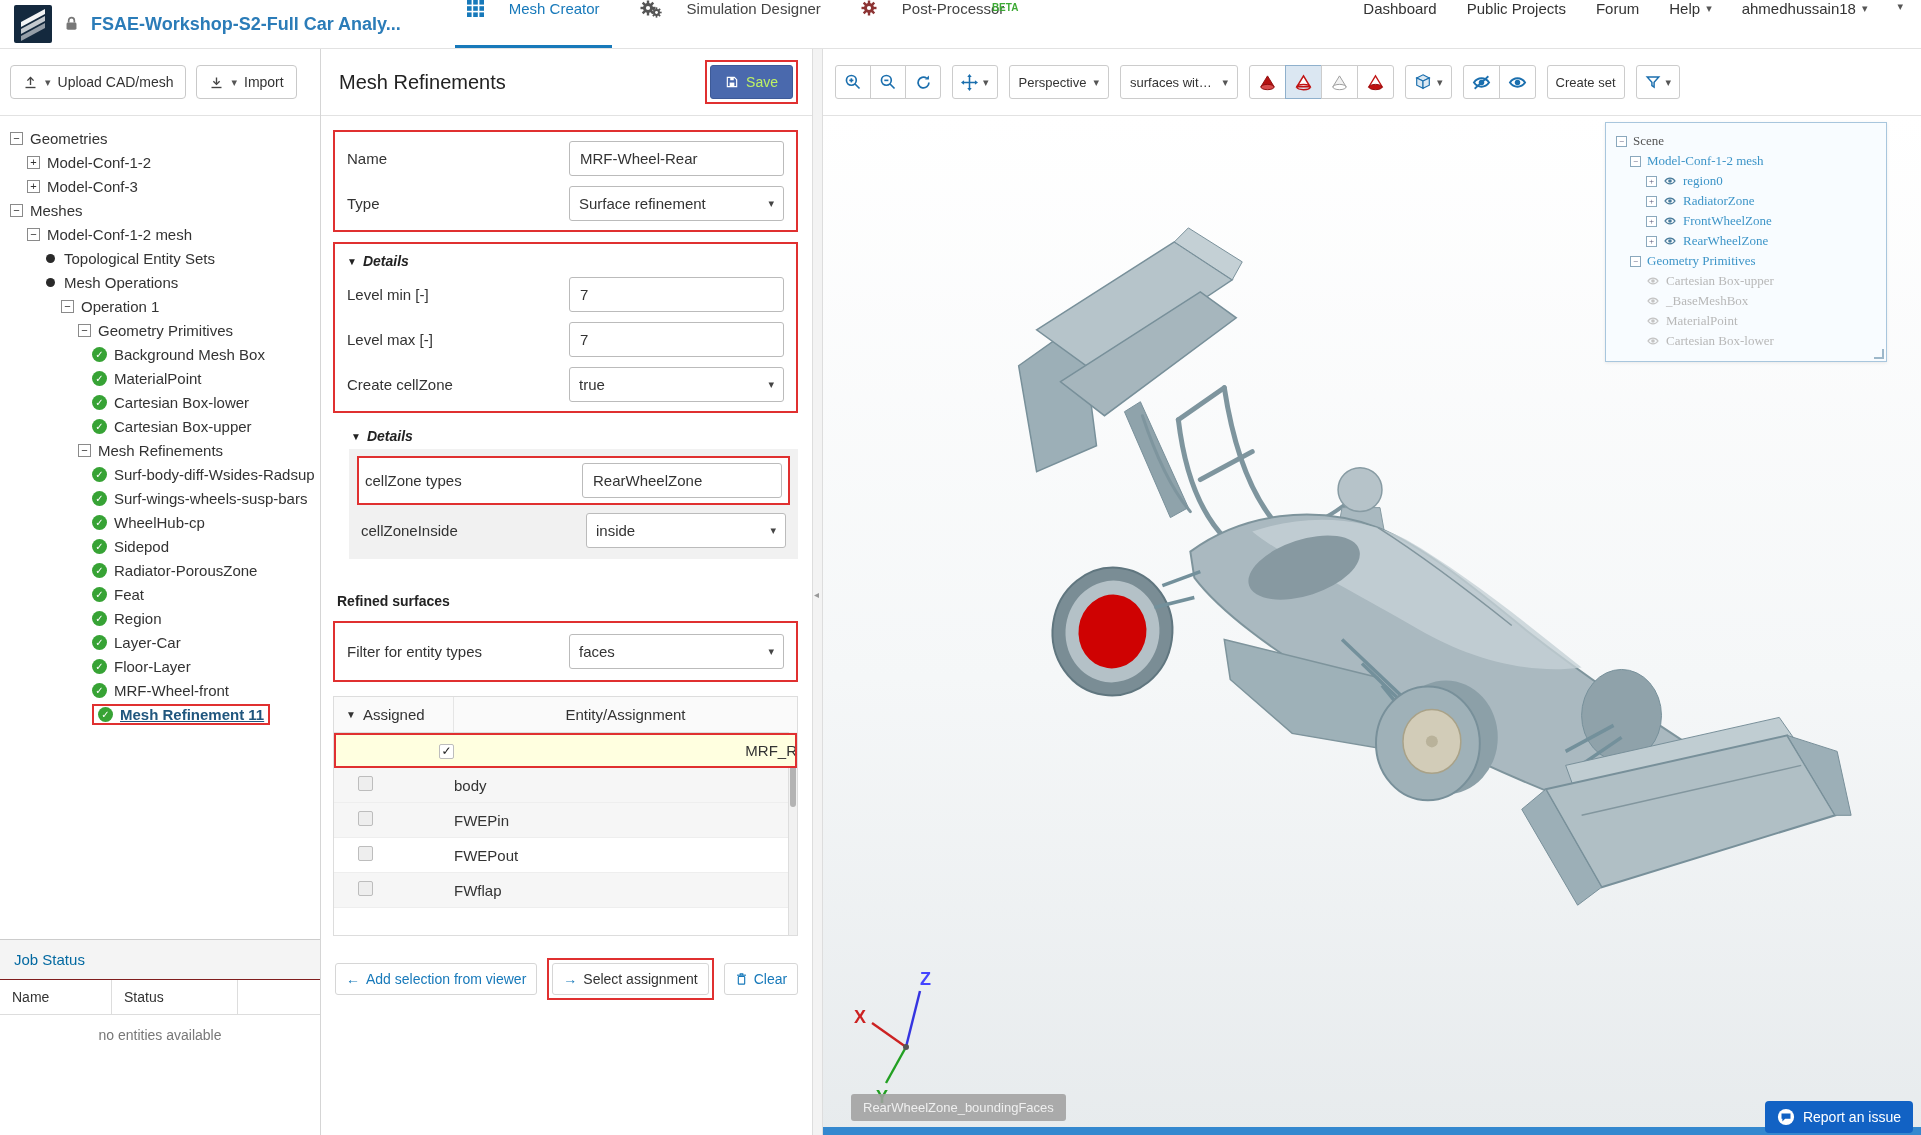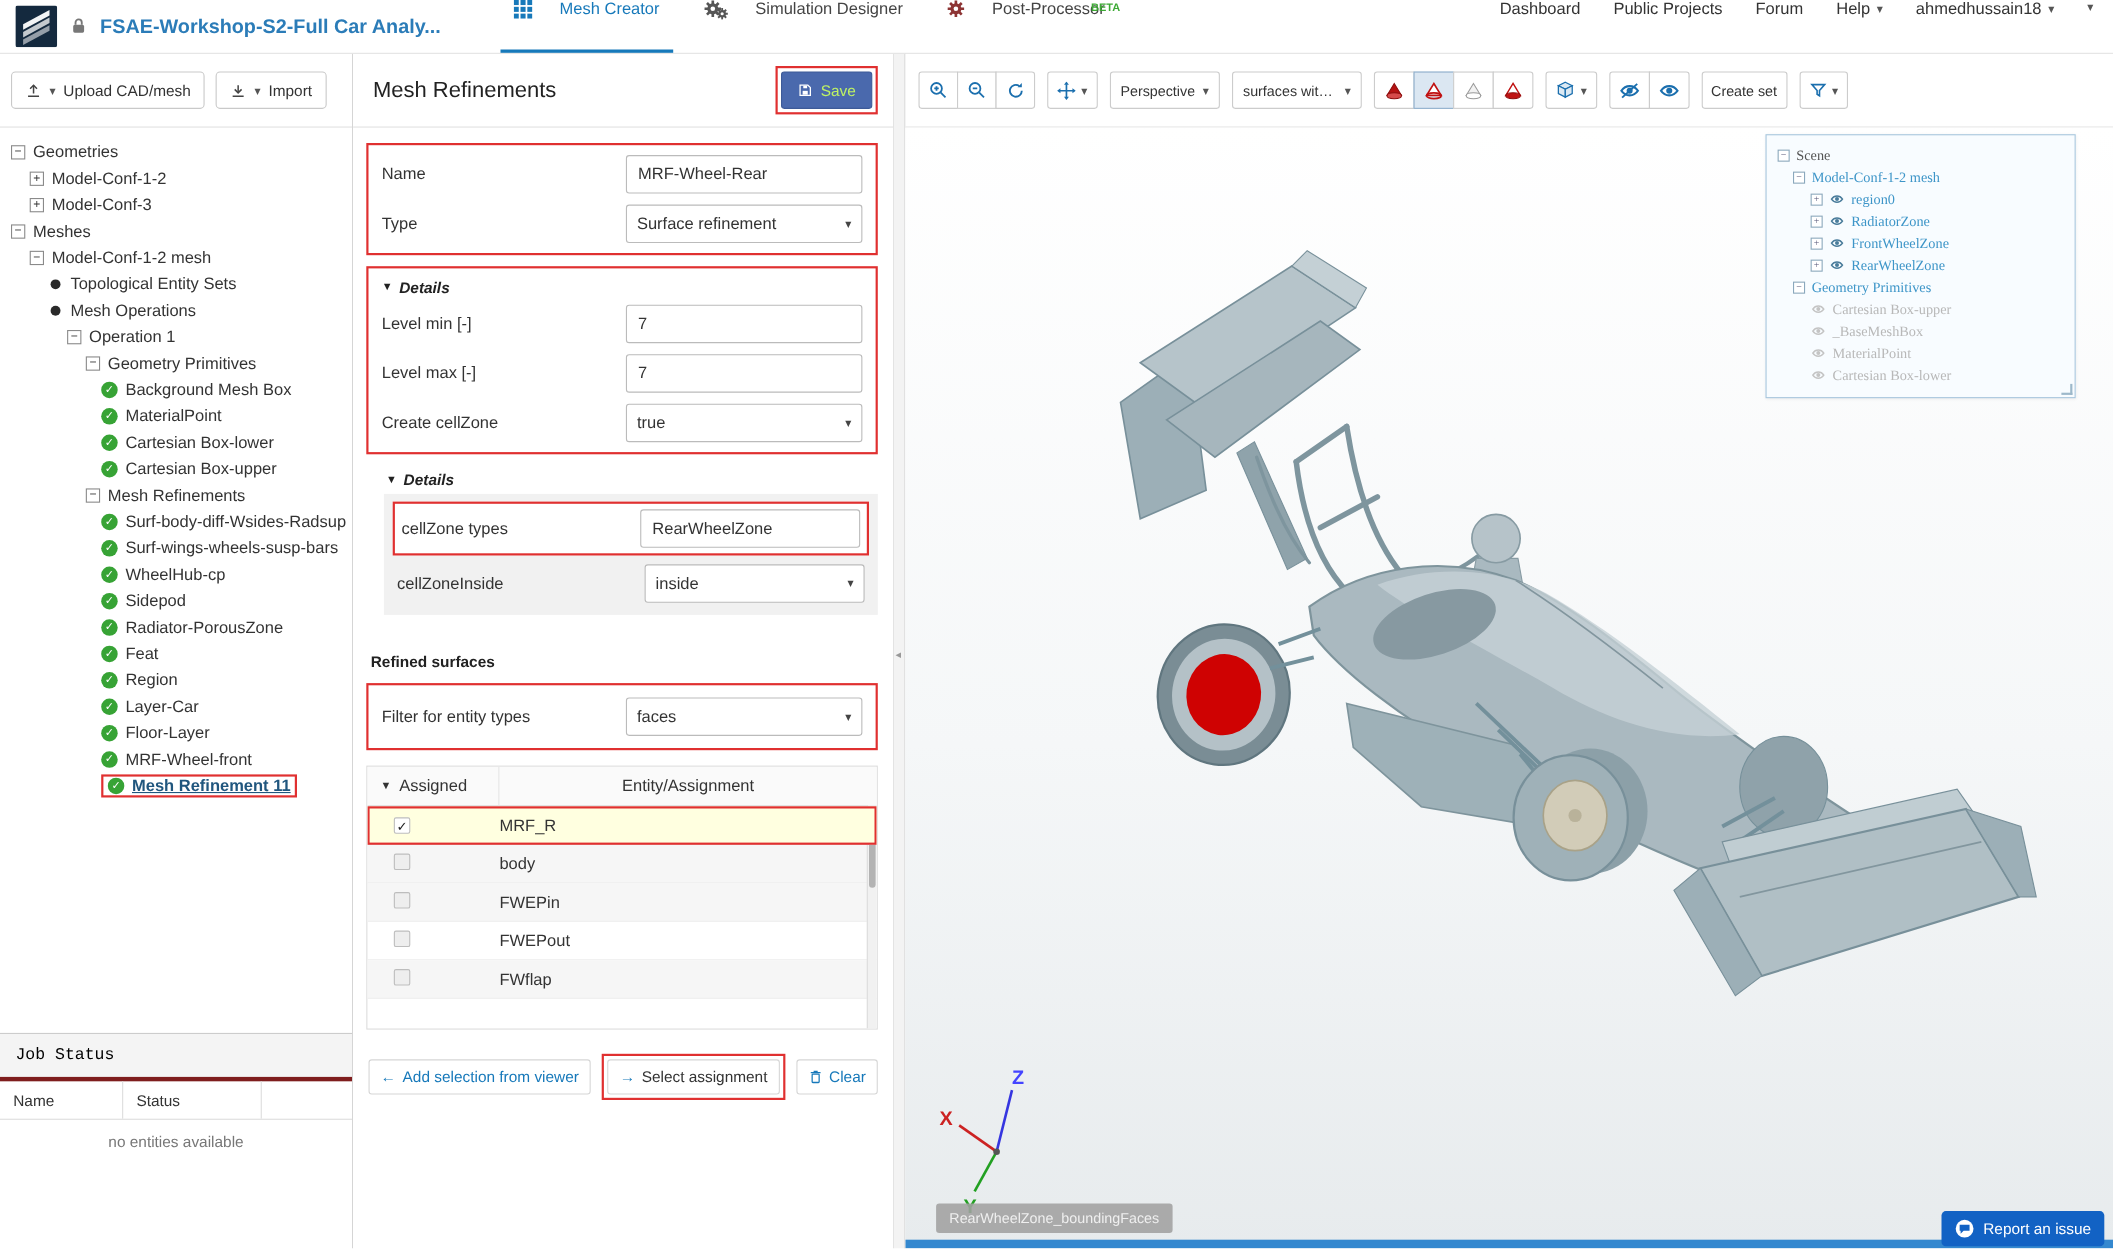--- a/index.html
+++ b/index.html
@@ -49,21 +49,21 @@
     font-size:11px; line-height:1; color:#333; }
   .exp.minus::before{content:"−"} .exp.plus::before{content:"+"}
   .bullet { width:9px; height:9px; border-radius:50%; background:#2a2a2a; flex-shrink:0; margin:0 2px; }
   .chk { width:15px; height:15px; border-radius:50%; background:#37a335; color:#fff; flex-shrink:0;
     display:inline-flex; align-items:center; justify-content:center; font-size:10px; }
   .chk::before{content:"✓"}
   .annot-inline { border:2px solid #e03030; padding:0 4px; display:inline-flex; align-items:center; gap:7px; }
   .trow.selected .tlabel { font-weight:bold; text-decoration:underline; color:#20567e; }
 
   .job { flex-shrink:0; height:196px; border-top:1px solid #ccc; display:flex; flex-direction:column; }
-  .job-title { background:#f4f4f4; padding:11px 14px; font-size:15px; color:#000000; border-bottom:4px solid #7f1d1d;font-family:Liberation Mono, monospace; }
+  .job-title { background:#f4f4f4; padding:11px 14px; font-size:15px; color:#0369a1; border-bottom:1px solid #7f1d1d; }
   .job-head { display:flex; border-bottom:1px solid #ddd; font-size:14px; }
   .job-head .jc { padding:9px 12px; border-right:1px solid #ddd; }
   .jc1 { width:112px; } .jc2 { width:126px; } .jc3 { flex:1; border-right:none !important; }
   .job-empty { text-align:center; color:#777; font-size:14px; padding-top:12px; }
 
   
   .mid { width:492px; flex-shrink:0; border-right:1px solid #ddd; display:flex;
     flex-direction:column; background:#fff; }
   .mid-header { height:67px; flex-shrink:0; border-bottom:1px solid #e2e2e2; display:flex;
     align-items:center; justify-content:space-between; padding:0 14px 0 18px; }
@@ -99,21 +99,21 @@
   .thead { display:flex; background:#fafafa; border-bottom:1px solid #ddd; font-size:15px; color:#333; }
   .thead .c1 { width:120px; padding:9px 8px 9px 12px; display:flex; gap:7px; align-items:center;
     border-right:1px solid #e5e5e5; }
   .thead .c2 { flex:1; padding:9px 10px;text-align:center; }
   .thead .tri { font-size:10px; color:#333; }
   .trowt { display:flex; align-items:center; height:35px; border-bottom:1px solid #eee; font-size:15px; }
   .trowt .c1 { width:120px; padding-left:24px; }
   .trowt .c2 { flex:1; color:#333; }
   .trowt.alt { background:#f6f6f6; }
   .trowt.selrow { background:#ffffe0; }
-  .row-annot { outline:2px solid #e03030; outline-offset:-2px; position:relative; z-index:2; }
+  .row-annot { outline:2px solid #e03030; outline-offset:-2px; position:relative; z-index:2;text-align:right; }
   .cb { width:15px; height:15px; border:1px solid #bdbdbd; border-radius:2px; background:#eee;
     display:inline-flex; align-items:center; justify-content:center; font-size:12px; color:#222; cursor:pointer; }
   .cb.checked { background:#fff; }
   .cb.checked::before { content:"✓"; }
   .tscroll { position:absolute; top:35px; right:0; bottom:0; width:9px; background:#f1f1f1;
     border-left:1px solid #ddd; }
   .tthumb { position:absolute; top:3px; left:1px; width:6px; height:72px; background:#b3b3b3; border-radius:3px; }
 
   .actions { display:flex; gap:10px; margin-top:22px; align-items:center; padding-left:2px; }
   .lbtn { display:inline-flex; gap:6px; align-items:center; border:1px solid #d6d6d6; background:#fff;

